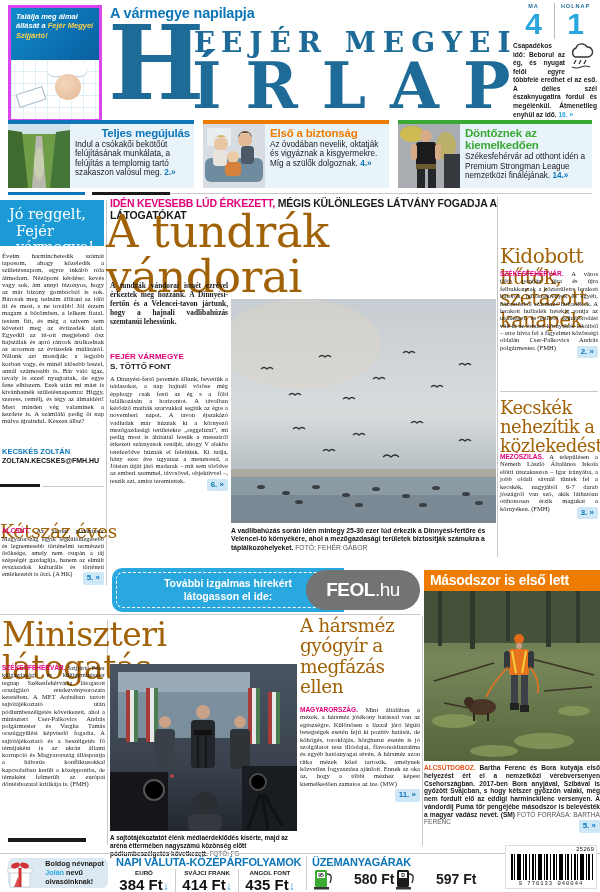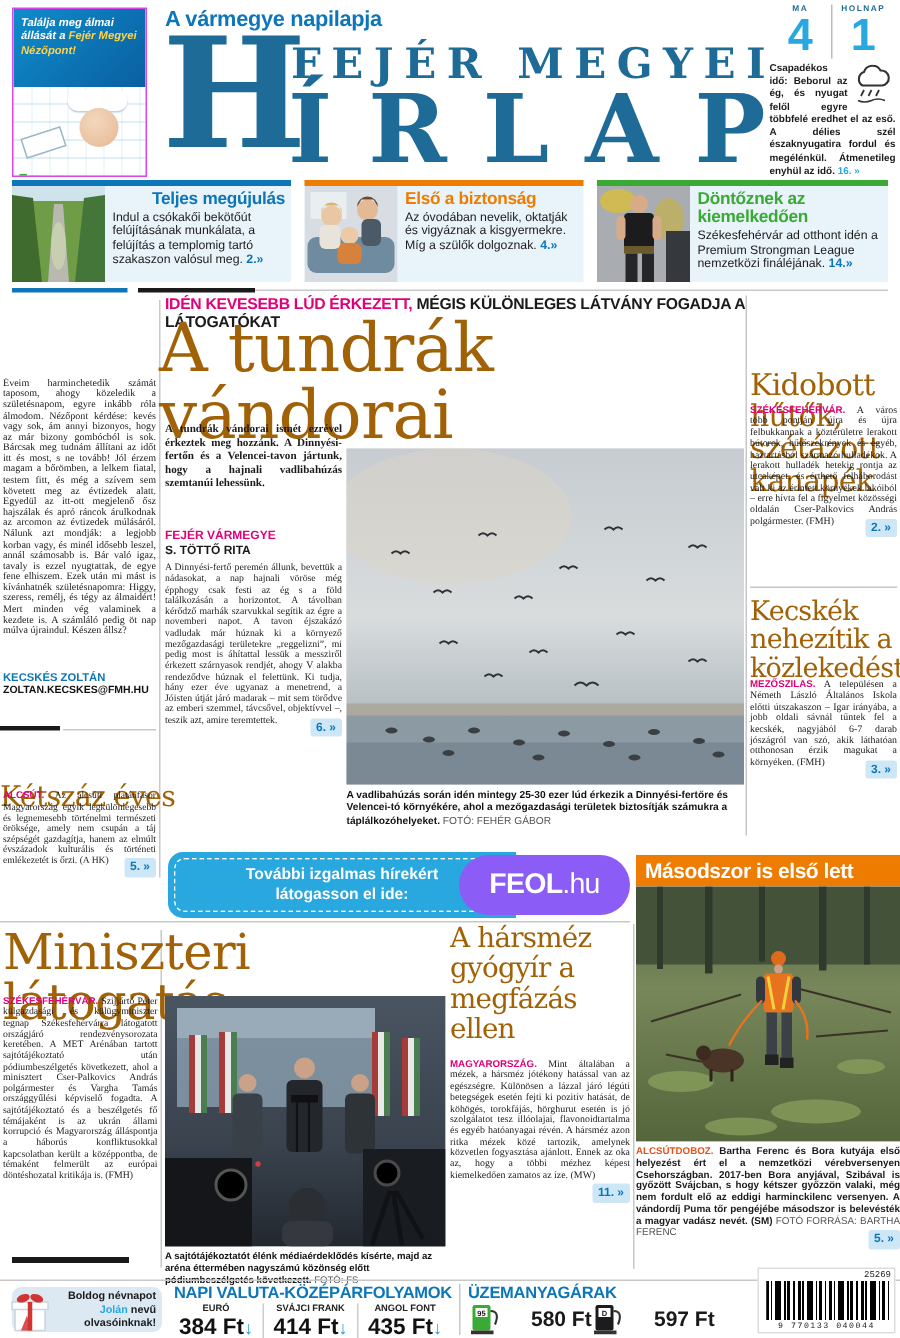--- a/index.html
+++ b/index.html
@@ -1,20 +1,20 @@
 <!DOCTYPE html>
 <html><head>
 <meta charset="utf-8">
 <style>
   html,body{margin:0;padding:0;background:#777;}
   .page{position:relative;width:600px;height:892px;background:#fff;overflow:hidden;
         font-family:"Liberation Sans",sans-serif;color:#1a1a1a;margin:0 auto;}
   .abs{position:absolute;}
   
-  .ad{left:8px;top:5px;width:88px;height:111px;border:1px solid #d946ef;overflow:hidden;cursor:pointer;}
+  .ad{left:8px;top:5px;width:88px;height:111px;border:3px solid #d946ef;overflow:hidden;cursor:pointer;}
   .ad-top{height:44px;background:linear-gradient(135deg,#0f8ccb,#0a5fa0);color:#fff;
           font:italic 700 7.5px/1.25 "Liberation Sans",sans-serif;padding:4px 5px;}
   .ad-top .brand{color:#ffd24a;}
   .ad-photo{position:relative;height:67px;background:
       linear-gradient(180deg,#f3f8fb,#dcebf3);
       background-image:linear-gradient(90deg,rgba(41,150,200,.14) 1px,transparent 1px),
                        linear-gradient(0deg,rgba(41,150,200,.14) 1px,transparent 1px);
       background-size:12px 12px;}
   .ad-face{position:absolute;left:44px;top:14px;width:26px;height:26px;border-radius:50%;
            background:radial-gradient(circle at 40% 35%,#f4d7bd,#e4b894);}
@@ -90,35 +90,35 @@
             font:700 14px/21px "Liberation Sans",sans-serif;padding-left:6px;box-sizing:border-box;letter-spacing:-.3px;}
   .win-photo{left:424px;top:591px;width:176px;height:170px;}
   .win-cap{left:424px;top:764px;width:176px;font:700 6.6px/1.18 "Liberation Sans",sans-serif;text-align:justify;}
   .win-cap .credit{font-weight:400;color:#555;}
   
   .fb{left:112px;top:568px;width:308px;height:44px;cursor:pointer;}
   .fb-blue{position:absolute;left:0;top:0;width:232px;height:44px;background:#29a7df;border-radius:10px 0 0 10px;box-sizing:border-box;}
   .fb-blue .dash{position:absolute;left:4px;top:4px;right:4px;bottom:4px;border:1.5px dashed #fff;border-radius:7px;
                  display:flex;flex-direction:column;justify-content:center;text-align:center;
                  font:700 10.5px/1.25 "Liberation Sans",sans-serif;color:#fff;}
-  .fb-orange{position:absolute;left:194px;top:2px;width:114px;height:40px;background:#8b5cf6;border-radius:20px;
+  .fb-orange{position:absolute;left:194px;top:2px;width:114px;height:40px;background:#737373;border-radius:20px;
              display:flex;align-items:center;justify-content:center;color:#fff;
              font:700 19px "Liberation Sans",sans-serif;letter-spacing:-.5px;}
   .fb-orange .hu{font-weight:400;}
   
   .m-title{left:2px;top:618px;width:300px;font-size:33px;line-height:1;}
   .m-body{left:2px;top:664px;width:103px;height:186px;}
   .m-photo{left:110px;top:664px;width:187px;height:167px;}
   .m-cap{left:110px;top:834px;width:187px;font-size:6.4px;}
   
   .h-title{left:300px;top:616px;width:120px;font-size:18.5px;line-height:1.1;}
   .h-body{left:300px;top:706px;width:120px;height:146px;font-size:6.6px;}
   
   .nameday{left:8px;top:858px;width:100px;height:30px;background:#dce9f2;border-radius:6px;}
-  .nd-txt{position:absolute;right:4px;top:2px;text-align:right;font:700 7.2px/1.22 "Liberation Sans",sans-serif;}
+  .nd-txt{position:absolute;right:4px;top:2px;font:700 7.2px/1.22 "Liberation Sans",sans-serif;}
   .nd-name{color:#29a8e0;}
   .cur-title{left:116px;top:856px;font:700 11px "Liberation Sans",sans-serif;color:#0d76b8;letter-spacing:-.2px;}
   .cur-row{left:113px;top:869px;display:flex;}
   .cur-cell{width:62px;text-align:center;}
   .cur-cell+.cur-cell{border-left:1px solid #ccc;}
   .cur-label{font:700 6.2px "Liberation Sans",sans-serif;color:#222;}
   .cur-val{font:700 15px/1 "Liberation Sans",sans-serif;color:#111;margin-top:1px;}
   .cur-val .arr{color:#2d9fd8;font-size:12px;}
   .fuel-title{left:312px;top:856px;font:700 11px "Liberation Sans",sans-serif;color:#0d76b8;letter-spacing:-.2px;}
   .fuel-item{top:868px;display:flex;align-items:center;gap:20px;}
@@ -134,21 +134,21 @@
 </head>
 <body>
 
 <div class="page">
 
   <div class="abs ad">
     <div class="ad-top">
       <span>Találja meg  álmai</span><br>
       <span>állását a</span>
       <span class="brand">Fejér Megyei</span><br>
-      <span class="brand">Nézőpont!</span>
+      <span class="brand">Szijjártó!</span>
     </div>
     <div class="ad-photo">
       <div class="ad-towel"></div>
       <div class="ad-face"></div>
       <div class="ad-paper"></div>
       <div class="ad-logo"><i></i><span>FEOL.HU</span></div>
     </div>
   </div>
 
   <div class="abs tagline">A vármegye napilapja</div>
@@ -248,36 +248,40 @@
 
   <div class="abs rule-blue" style="left:8px;top:192px;width:77px;height:3px;"></div>
   <div class="abs rule-dark" style="left:92px;top:192px;width:78px;height:3px;"></div>
   <div class="abs rule" style="left:170px;top:193px;width:422px;height:1px;"></div>
 
   <div class="abs rule" style="left:106px;top:200px;width:1px;height:385px;"></div>
   <div class="abs rule" style="left:497px;top:197px;width:1px;height:360px;"></div>
   <div class="abs rule" style="left:107px;top:620px;width:1px;height:225px;"></div>
   <div class="abs rule" style="left:422px;top:616px;width:1px;height:230px;"></div>
 
+  <div class="abs greet-box">
+    <div>Jó reggelt,</div>
+    <div class="l2">Fejér vármegye!</div>
+  </div>
   <div class="abs greet-body body-txt">Éveim harminchetedik számát taposom, ahogy közeledik a születésnapom, egyre inkább róla álmodom. Nézőpont kérdése: kevés vagy sok, ám annyi bizonyos, hogy az már bizony gombócból is sok. Bárcsak meg tudnám állítani az időt itt és most, s ne tovább! Jól érzem magam a bőrömben, a lelkem fiatal, testem fitt, és még a szívem sem követett meg az évtizedek alatt. Egyedül az itt-ott megjelenő ősz hajszálak és apró ráncok árulkodnak az arcomon az évtizedek múlásáról. Nálunk azt mondják: a legjobb korban vagy, és minél idősebb leszel, annál számosabb is. Bár való igaz, tavaly is ezzel nyugtattak, de egye fene elhiszem. Ezek után mi mást is kívánhatnék születésnapomra: Higgy, szeress, remélj, és tégy az álmaidért! Mert minden vég valaminek a kezdete is. A számláló pedig öt nap múlva újraindul. Készen állsz?</div>
   <div class="abs greet-author">KECSKÉS ZOLTÁN</div>
   <div class="abs greet-email">ZOLTAN.KECSKES@FMH.HU</div>
 
   <div class="abs rule-dark" style="left:0;top:484px;width:40px;height:3px;"></div>
   <div class="abs rule" style="left:42px;top:486px;width:62px;height:1px;"></div>
   <div class="abs htitle k-title">Kétszáz éves</div>
   <p class="abs body-txt k-body"><span class="leadin">ALCSÚT.</span><span> Az alcsúti platánfasor Magyarország egyik legkülönlegesebb és legnemesebb történelmi természeti öröksége, amely nem csupán a táj szépségét gazdagítja, hanem az elmúlt évszázadok kulturális és történeti emlékezetét is őrzi. (A HK)</span><span class="pill fr">5. »</span></p>
 
   <div class="abs kicker">
     <span class="hl">IDÉN KEVESEBB LÚD ÉRKEZETT,</span><span> MÉGIS KÜLÖNLEGES LÁTVÁNY FOGADJA A LÁTOGATÓKAT</span>
   </div>
   <h1 class="abs htitle main-head" style="margin:0;">A tundrák vándorai</h1>
   <div class="abs main-lead">A tundrák vándorai ismét ezrével érkeztek meg hozzánk. A Dinnyési-fertőn és a Velencei-tavon jártunk, hogy a hajnali vadlibahúzás szemtanúi lehessünk.</div>
   <div class="abs byline-loc">FEJÉR VÁRMEGYE</div>
-  <div class="abs byline-auth">S. TÖTTŐ RITA</div>
+  <div class="abs byline-auth">S. TÖTTŐ FONT</div>
   <p class="abs body-txt main-body" style="margin:0;"><span>A Dinnyési-fertő peremén állunk, bevettük a nádasokat, a nap hajnali vöröse még épphogy csak festi az ég s a föld találkozásán a horizontot. A távolban kérődző marhák szarvukkal segítik az égre a novemberi napot. A tavon éjszakázó vadludak már húznak ki a környező mezőgazdasági területekre „reggelizni”, mi pedig most is áhítattal lessük a messziről érkezett szárnyasok rendjét, ahogy V alakba rendeződve húznak el felettünk. Ki tudja, hány ezer éve ugyanaz a menetrend, a Jóisten útját járó madarak – mit sem törődve az emberi szemmel, távcsővel, objektívvel –, teszik azt, amire teremtettek. </span><span class="pill fr">6. »</span></p>
 
   <svg class="abs photo main-photo" viewBox="0 0 265 224" width="265" height="224" preserveAspectRatio="none">
     <defs>
       <linearGradient id="sky" x1="0" y1="0" x2="0" y2="1">
         <stop offset="0" stop-color="#c6ccd1"></stop>
           <stop offset=".5" stop-color="#d8dcdd"></stop>
           <stop offset=".8" stop-color="#b3bcc1"></stop>
           <stop offset="1" stop-color="#9aa5ad"></stop>
       </linearGradient>

